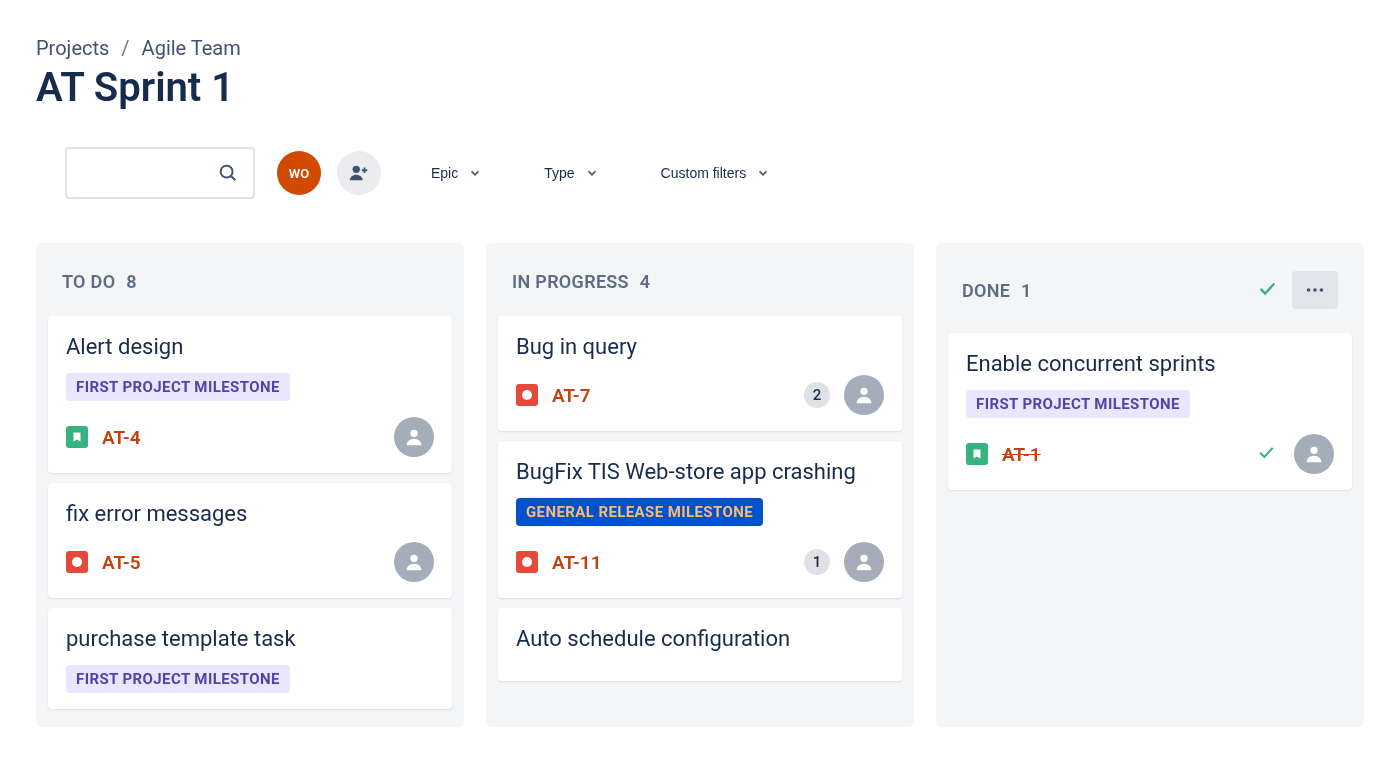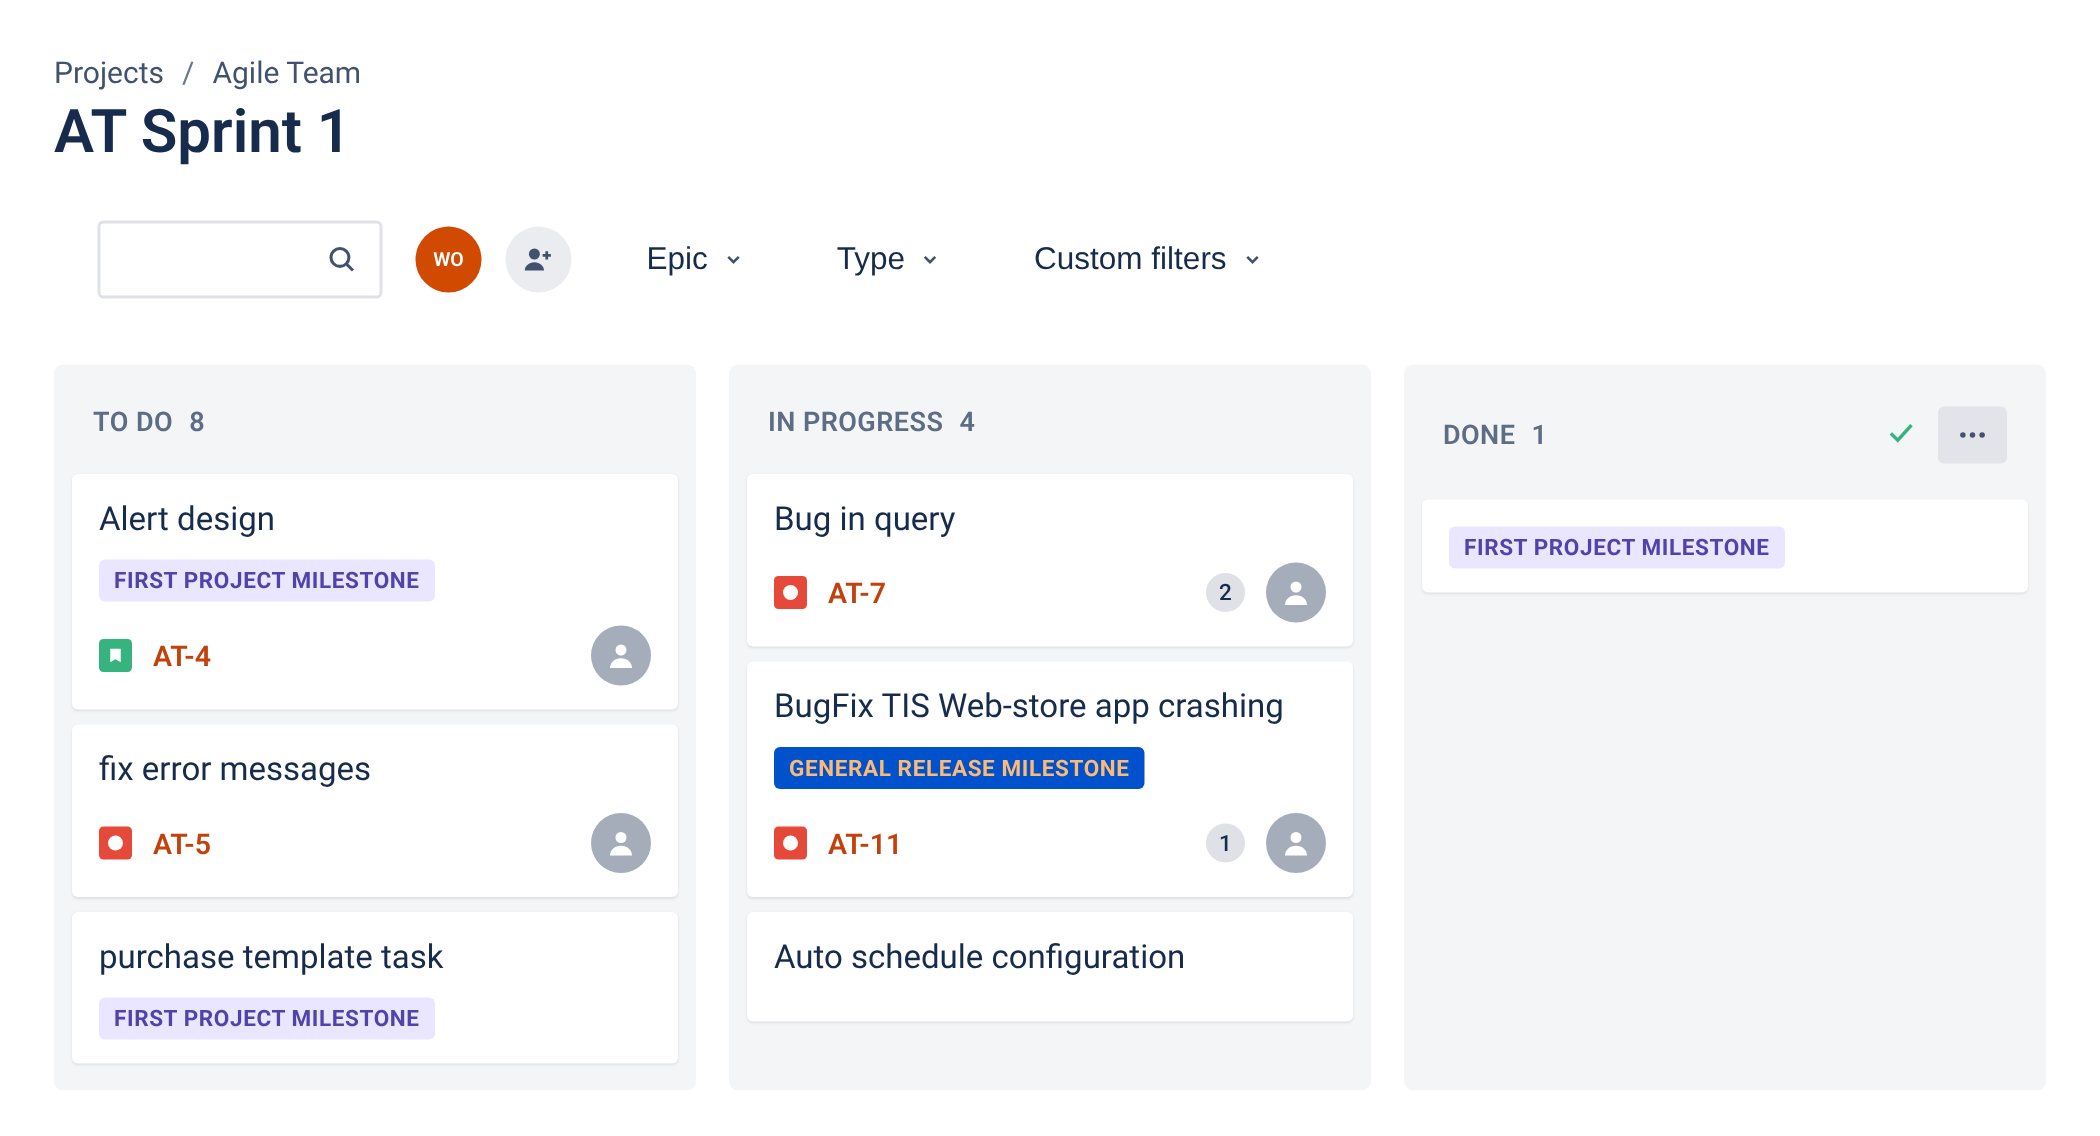--- a/index.html
+++ b/index.html
@@ -25,21 +25,21 @@
   .avatar-wo {
     width:44px; height:44px; border-radius:50%; background:#D04A02;
     color:#fff; font-weight:600; font-size:13px; display:flex; align-items:center; justify-content:center;
     margin-left:6px;
   }
   .add-person {
     width:44px; height:44px; border-radius:50%; background:#EBECF0;
     display:flex; align-items:center; justify-content:center; color:#42526E;
   }
   .filter-btn {
-    display:flex; align-items:center; gap:10px; font-size:21px; color:#172B4D;
+    display:flex; align-items:center; gap:10px; font-size:14px; color:#172B4D;
     padding:6px 12px; background:none; border:none; cursor:pointer;
     margin-left:22px;
   }
   .filter-btn svg { width:14px; height:14px; stroke:#42526E; }
 
   .board { display:flex; gap:22px; margin-top:44px; }
   .column {
     width:440px; background:#F4F5F7; border-radius:6px;
     padding:0 8px 8px 8px;
     display:flex; flex-direction:column;
@@ -225,15 +225,32 @@
             </svg></span>
           <div class="more-btn">
             <svg width="22" height="22" viewBox="0 0 24 24" fill="#42526E">
               <circle cx="5" cy="12" r="2"></circle>
               <circle cx="12" cy="12" r="2"></circle>
               <circle cx="19" cy="12" r="2"></circle>
             </svg>
           </div>
         </div>
       </div>
-      <div class="card"><span class="epic-label epic-purple">First Project Milestone</span></div>
+      <div class="card"><div class="card-title">Enable concurrent sprints</div><span class="epic-label epic-purple">First Project Milestone</span><div class="card-footer">
+          <span class="type-icon type-story">
+            <svg viewBox="0 0 24 24">
+              <path d="M5 3h14v18l-7-4-7 4z"></path>
+            </svg>
+          </span>
+          <span class="issue-key strike">AT-1</span>
+          <span class="spacer"></span>
+          <span class="done-check"><svg width="20" height="20" viewBox="0 0 24 24" fill="none" stroke="currentColor" stroke-width="2.5">
+              <polyline points="5 13 10 18 20 7"></polyline>
+            </svg></span>
+          <span class="assignee">
+            <svg viewBox="0 0 24 24">
+              <circle cx="12" cy="8" r="4"></circle>
+              <path d="M4 21c0-4 3.6-7 8-7s8 3 8 7"></path>
+            </svg>
+          </span>
+        </div></div>
     </div>
   </div>
 
 </body></html>

